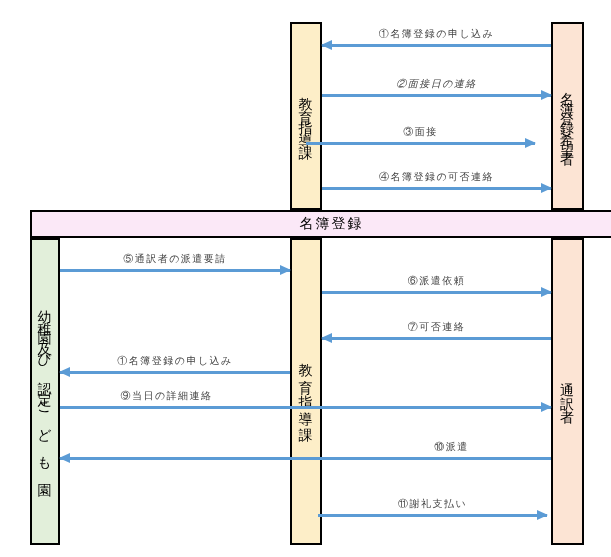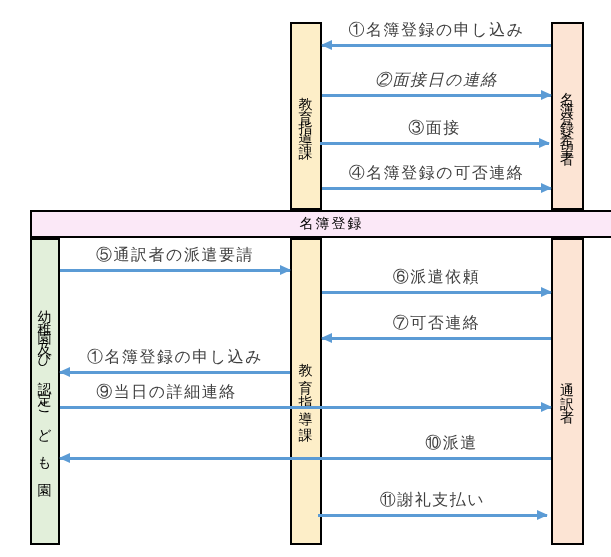--- a/index.html
+++ b/index.html
@@ -39,21 +39,21 @@
     font-size:14px;font-weight:normal;color:#000;letter-spacing:2px;
   }
   .arrow{position:absolute;height:3px;z-index:2;}
   .aline{position:absolute;left:0;right:0;top:0;height:3px;background:var(--blue);}
   .ahead{position:absolute;top:-4px;width:0;height:0;
     border-top:5.5px solid transparent;border-bottom:5.5px solid transparent;}
   .hr{right:-1px;border-left:11px solid var(--blue);}
   .hl{left:-1px;border-right:11px solid var(--blue);}
   .alabel{
     position:absolute;bottom:6px;left:0;right:0;text-align:center;
-    font-size:16px;color:var(--txt);white-space:nowrap;letter-spacing:1.5px;
+    font-size:10px;color:var(--txt);white-space:nowrap;letter-spacing:1.5px;
   }
 </style>
 </head>
 <body>
 
 <div class="canvas">
 
   <div class="bar yellow" style="left:290px;top:22px;width:32px;height:188px;">
     <span class="vtext ls12">教育指導課</span>
   </div>
@@ -78,21 +78,21 @@
   <div class="arrow" style="left:322px;top:44px;width:229px;">
     <div class="alabel">①名簿登録の申し込み</div>
     <div class="aline"></div>
     <div class="ahead hl"></div>
   </div>
   <div class="arrow" style="left:322px;top:94px;width:229px;font-style:italic;">
     <div class="alabel">②面接日の連絡</div>
     <div class="aline"></div>
     <div class="ahead hr"></div>
   </div>
-  <div class="arrow" style="left:320px;top:142px;width:229px;">
+  <div class="arrow" style="left:306px;top:142px;width:229px;">
     <div class="alabel">③面接</div>
     <div class="aline"></div>
     <div class="ahead hr"></div>
   </div>
   <div class="arrow" style="left:322px;top:187px;width:229px;">
     <div class="alabel">④名簿登録の可否連絡</div>
     <div class="aline"></div>
     <div class="ahead hr"></div>
   </div>
 

